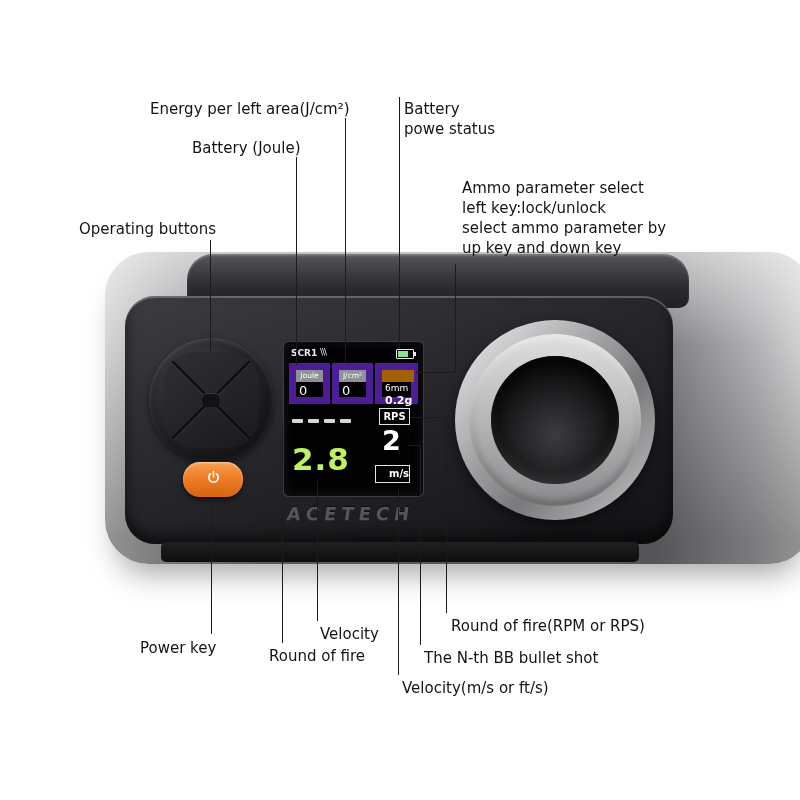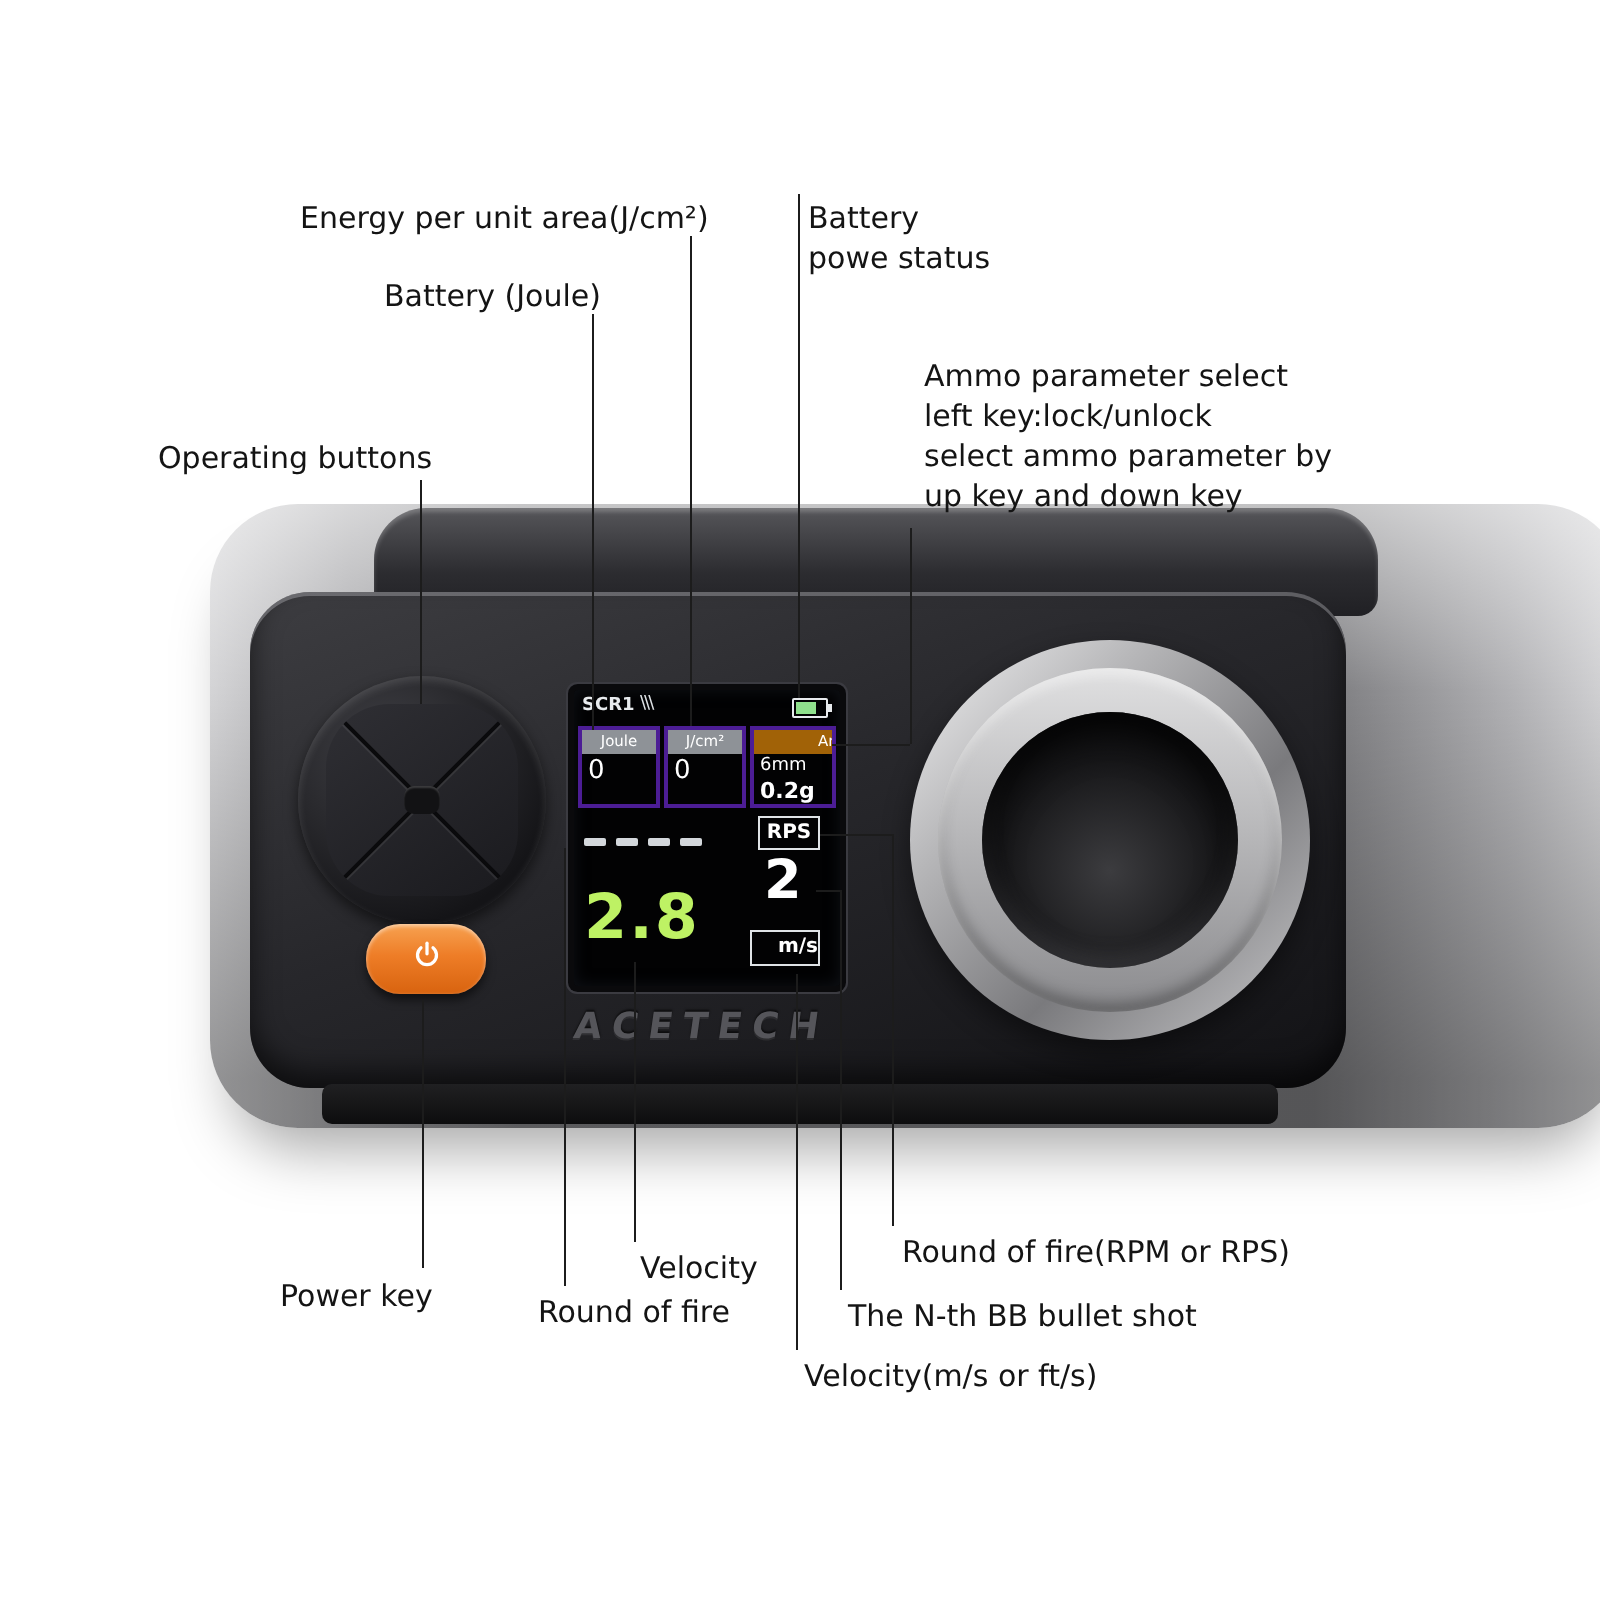--- a/index.html
+++ b/index.html
@@ -82,21 +82,21 @@
   .screen{
     position:absolute;left:182px;top:93px;width:133px;height:148px;background:#020203;
     border-radius:2px;
     box-shadow:0 0 0 3px #0a0a0c, 0 0 0 4px #3b3b41, inset 0 0 8px rgba(40,50,60,.35);
   }
   .scr-profile{position:absolute;left:4px;top:3px;font-size:9px;font-weight:bold;color:#e7eaed;}
   .scr-marks{position:absolute;left:33px;top:2px;font-size:9px;color:#dfe3e6;letter-spacing:-1px;}
   .batt{position:absolute;right:6px;top:4px;width:16px;height:8px;border:1px solid #e7eaed;border-radius:1px;}
   .batt:after{content:"";position:absolute;right:-3px;top:2px;width:2px;height:4px;background:#e7eaed;}
   .batt-fill{position:absolute;left:1px;top:1px;bottom:1px;width:10px;background:#8fe08c;}
-  .stat-box{position:absolute;top:18px;width:41px;height:41px;border:2px solid #4c1d95;box-sizing:border-box;}
+  .stat-box{position:absolute;top:18px;width:41px;height:41px;border:7px solid #4c1d95;box-sizing:border-box;}
   .stat-head{height:12px;background:#8e9297;color:#fff;font-size:7.5px;text-align:center;line-height:12px;overflow:hidden;}
   .stat-val{color:#fff;font-size:13px;padding-left:3px;line-height:17px;}
   #box-joule{left:2px;} #box-jcm2{left:45px;} #box-ammo{left:88px;width:43px;}
   #box-ammo .stat-head{background:#a16207;padding-left:32px;}
   .ammo-size{color:#fff;font-size:9px;padding-left:3px;line-height:12px;}
   .ammo-weight{color:#fff;font-size:11px;font-weight:bold;padding-left:3px;line-height:13px;}
   .dashes{position:absolute;left:5px;top:74px;display:flex;gap:5px;}
   .dash{width:11px;height:4px;background:#d3d7db;border-radius:1px;}
   .rps-box{position:absolute;left:92px;top:63px;width:31px;height:17px;border:1px solid #dfe3e6;
     color:#fff;font-size:10px;font-weight:bold;text-align:center;line-height:15px;box-sizing:border-box;}
@@ -204,21 +204,21 @@
 <div class="hline" style="left:416px;top:372px;width:39px;"></div>
 <div class="vline" style="left:211px;top:500px;height:134px;"></div>
 <div class="vline" style="left:282px;top:424px;height:219px;"></div>
 <div class="vline" style="left:317px;top:481px;height:140px;"></div>
 <div class="vline" style="left:420px;top:445px;height:200px;"></div>
 <div class="hline" style="left:408px;top:445px;width:12px;"></div>
 <div class="vline" style="left:446px;top:417px;height:196px;"></div>
 <div class="hline" style="left:410px;top:417px;width:36px;"></div>
 <div class="vline" style="left:398px;top:487px;height:188px;"></div>
 
-<div class="label" id="lbl-energy-area">Energy per unit area(J/cm²)</div>
+<div class="label" id="lbl-energy-area">Energy per left area(J/cm²)</div>
 <div class="label" id="lbl-energy-joule">Battery (Joule)</div>
 <div class="label" id="lbl-battery">Battery
 powe status</div>
 <div class="label" id="lbl-operating">Operating buttons</div>
 <div class="label" id="lbl-ammo">Ammo parameter select
 left key:lock/unlock
 select ammo parameter by
 up key and down key</div>
 <div class="label" id="lbl-power">Power key</div>
 <div class="label" id="lbl-rof">Round of fire</div>

